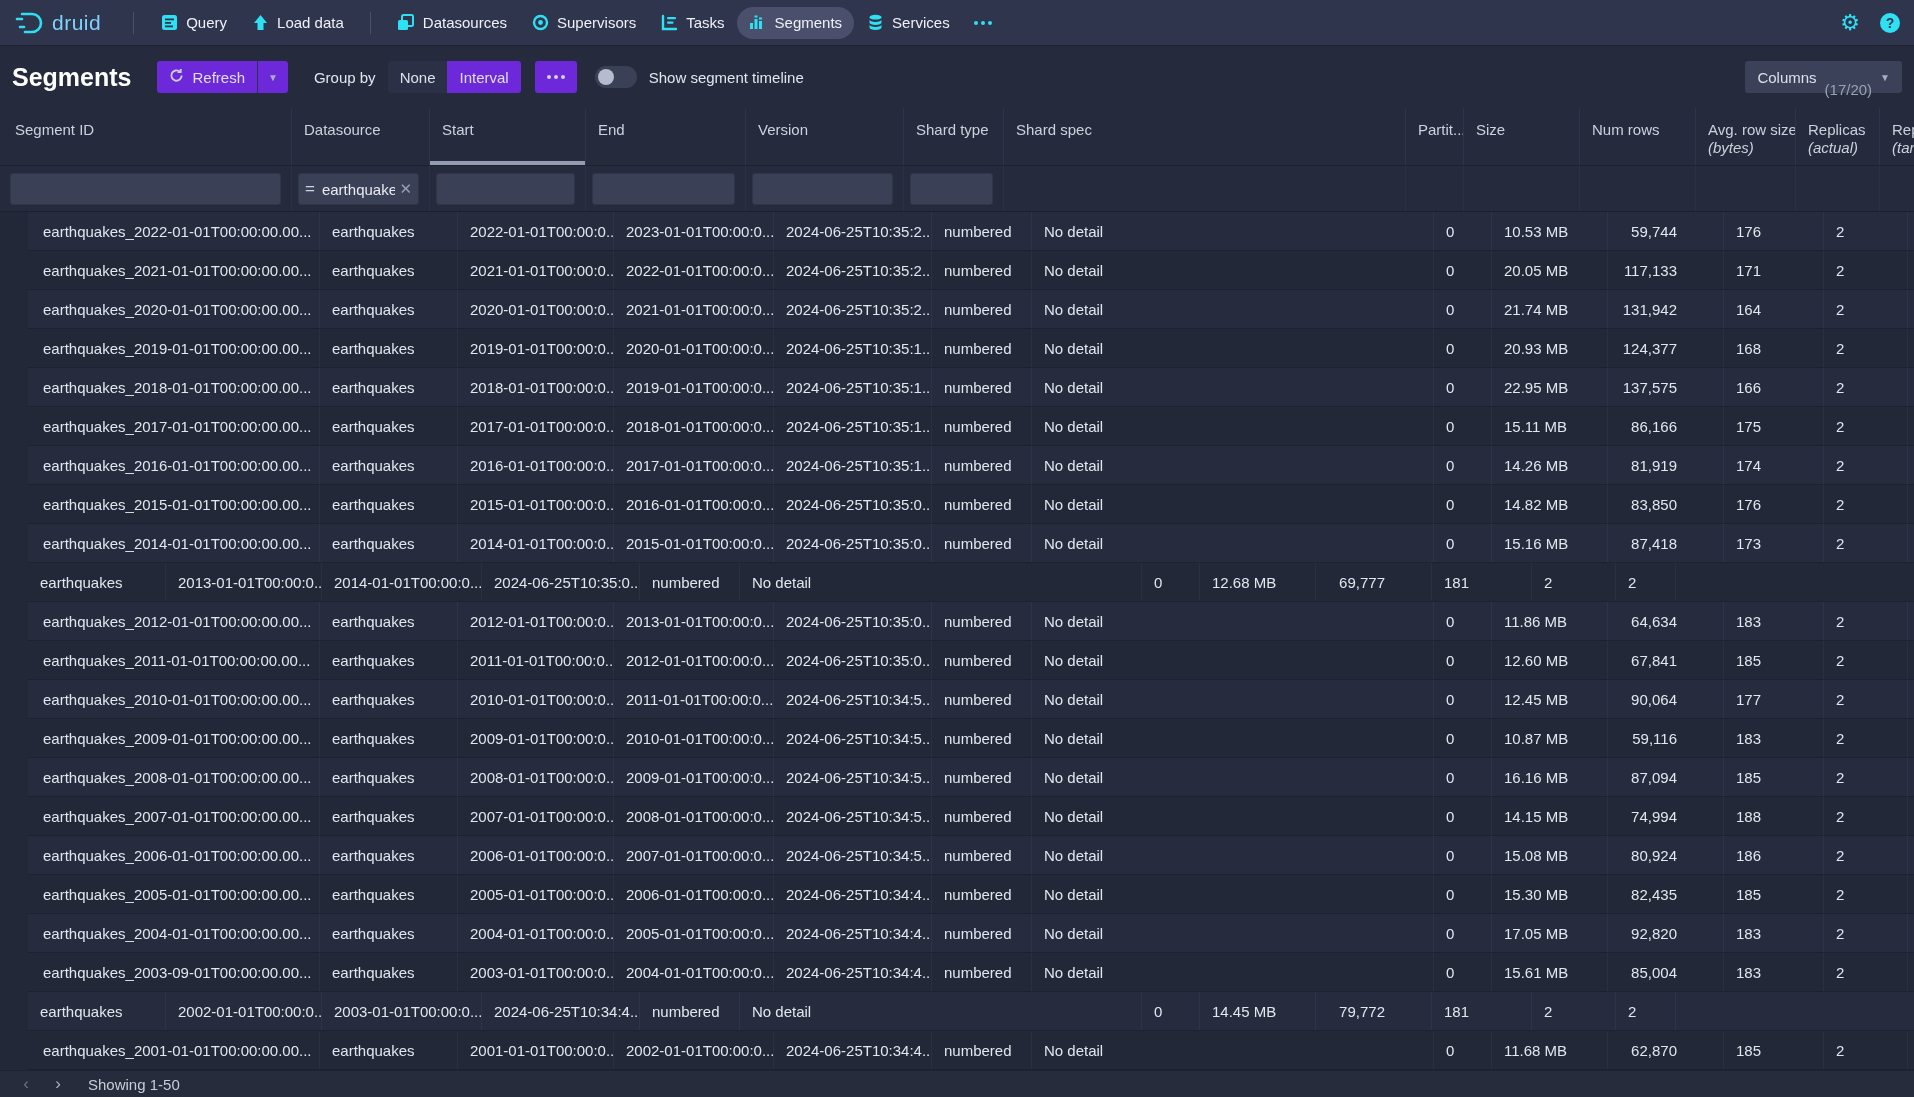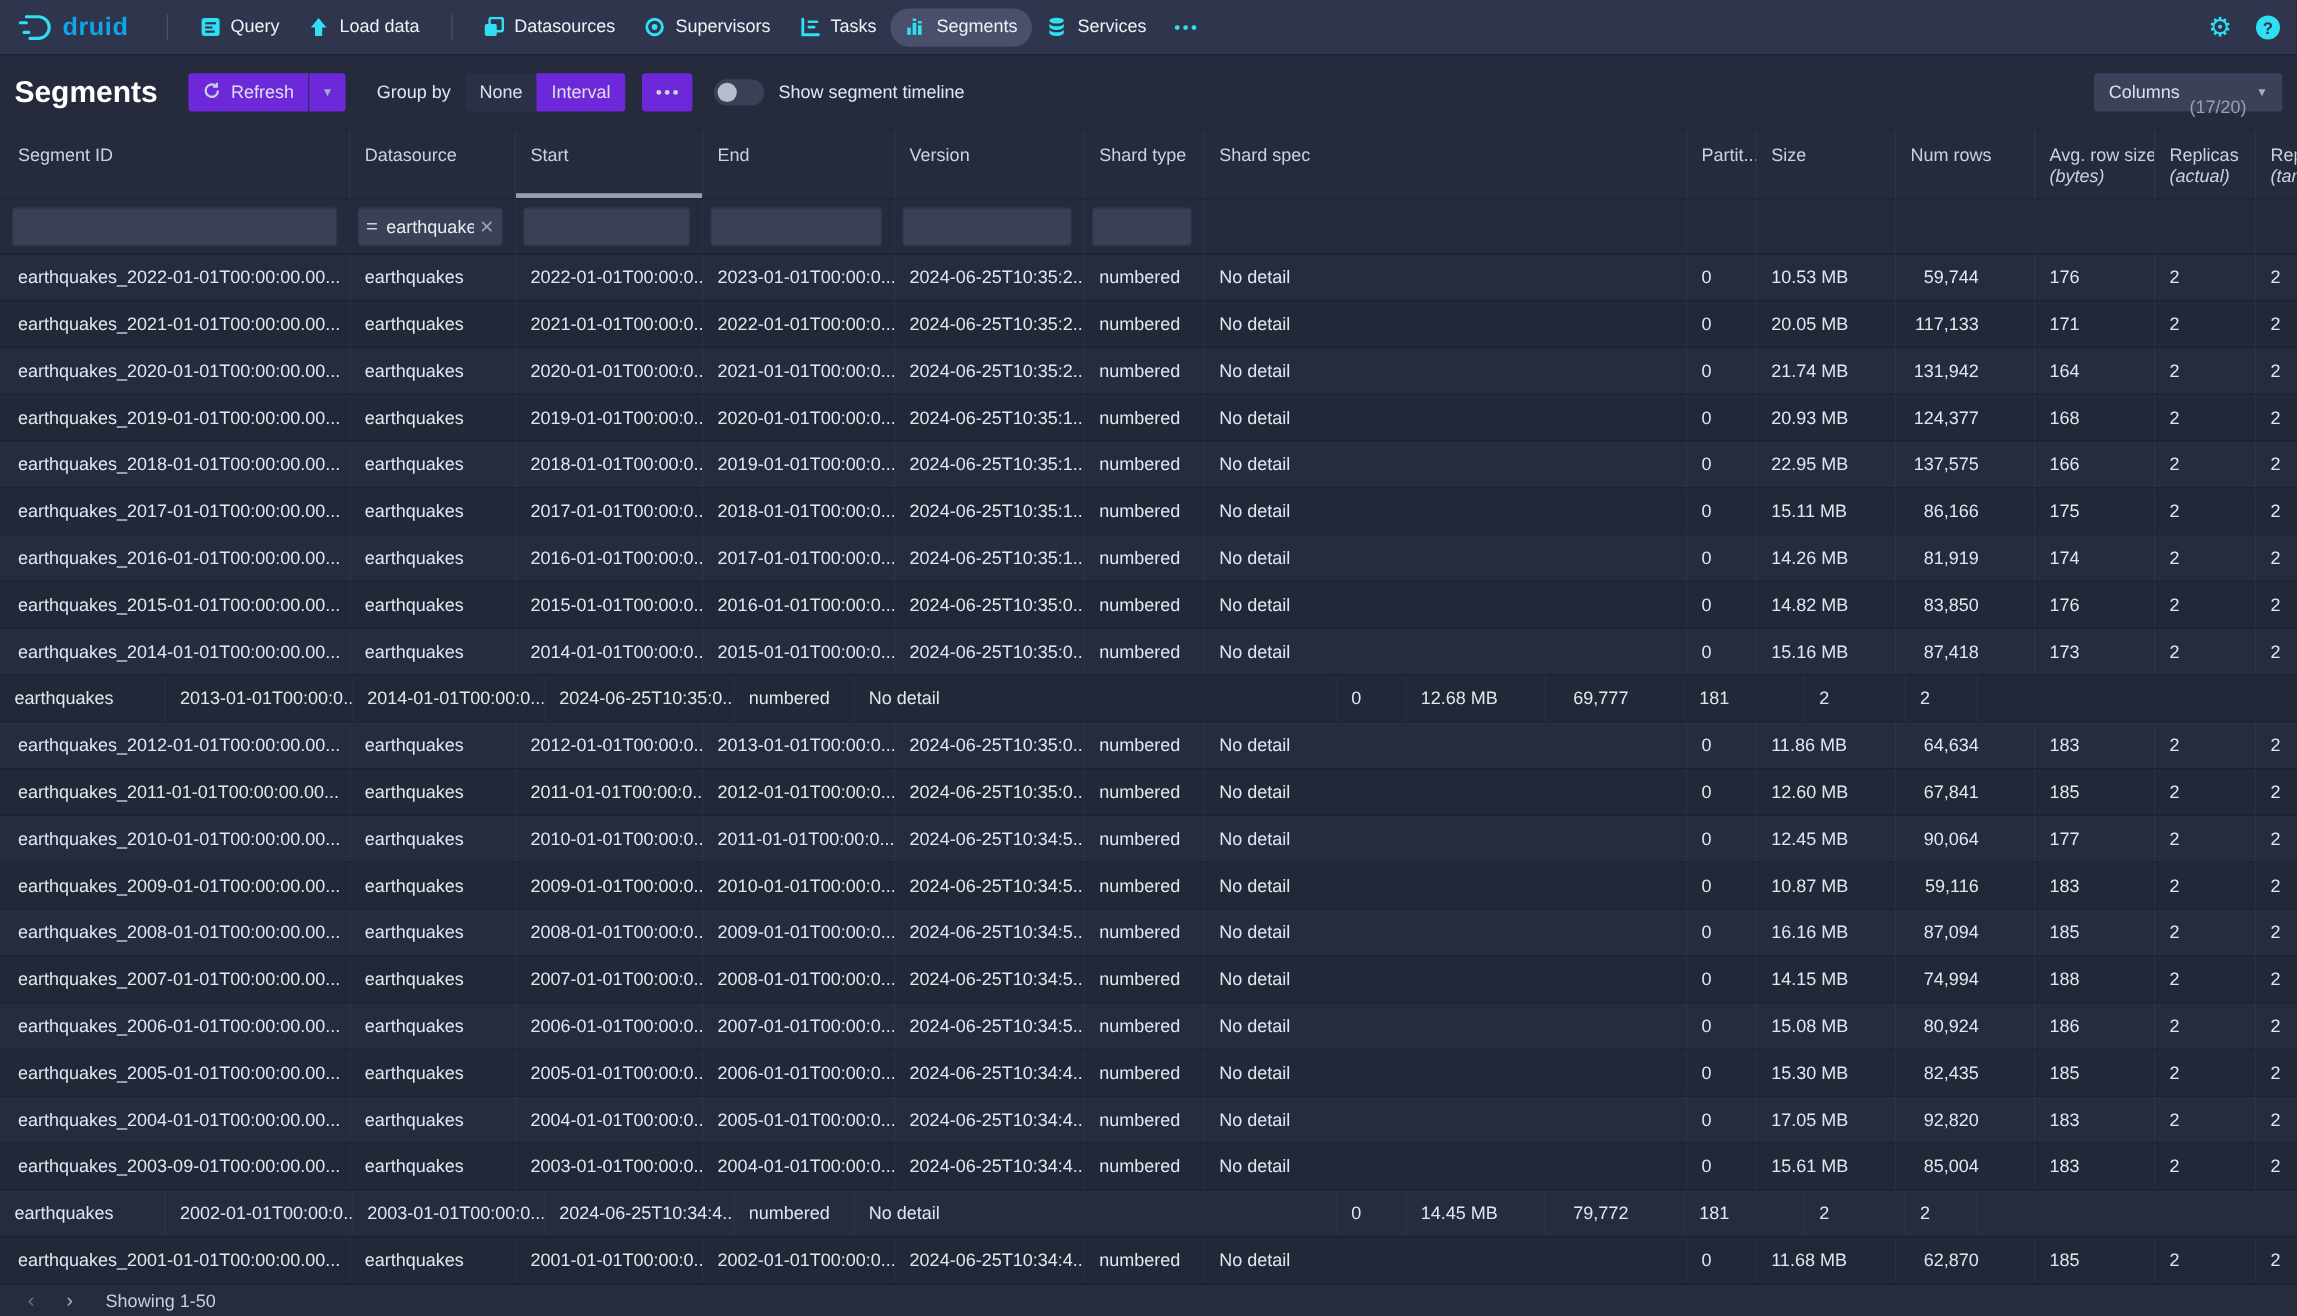--- a/index.html
+++ b/index.html
@@ -5,21 +5,21 @@
   * { margin:0; padding:0; box-sizing:border-box; }
   html,body { width:1914px; height:1097px; overflow:hidden; background:#1f2433;
               font-family:"Liberation Sans", sans-serif; }
   .app { width:1914px; height:1097px; display:flex; flex-direction:column;
          background:#222837; color:#e4e8ef; }
 
   
   .navbar { height:46px; flex:0 0 46px; background:#30354e; display:flex; align-items:center;
             padding:0 14px; border-bottom:1px solid rgba(0,0,0,.35); }
   .logo { display:flex; align-items:center; gap:8px; margin-right:18px; }
-  .logo-text { color:#0ea5e9; font-size:21px; font-weight:700; letter-spacing:.5px; }
+  .logo-text { color:#7dd3fc; font-size:21px; font-weight:400; letter-spacing:.5px; }
   .nav-divider { width:1px; height:22px; background:#4a5068; margin:0 14px; }
   .nav-item { display:flex; align-items:center; gap:8px; padding:7px 12px; border-radius:17px;
               color:#eef1f6; font-size:15px; cursor:pointer; white-space:nowrap; }
   .nav-item.active { background:#4a506b; }
   .nav-icon { width:18px; height:18px; display:flex; align-items:center; justify-content:center; }
   .nav-icon svg { display:block; }
   .nav-right { margin-left:auto; display:flex; align-items:center; gap:20px; }
   .dots { display:flex; gap:3px; align-items:center; }
   .dots i { width:4px; height:4px; border-radius:50%; background:var(--accent); display:block; }
   .help-circle { width:20px; height:20px; border-radius:50%; background:var(--accent);
@@ -66,21 +66,21 @@
            border-right:1px solid rgba(140,150,175,.06); }
   .finput { height:32px; border-radius:3px; background:#3a4157;
             box-shadow:inset 0 0 0 1px rgba(16,22,26,.25); width:100%;
             display:flex; align-items:center; padding:0 7px; overflow:hidden; }
   .chip-eq { color:#cbd1dd; font-size:17px; margin-right:7px; flex:0 0 auto; }
   .chip-text { font-size:15px; color:#e8ebf1; white-space:nowrap; overflow:hidden; flex:1 1 auto; }
   .chip-x { color:#99a0b2; font-size:15px; margin-left:4px; flex:0 0 auto; cursor:pointer; }
 
   .tbody { flex:1 1 auto; overflow:hidden; background:#222837; }
   .tr { height:39px; display:flex; background:#262c3e; border-bottom:1px solid #1c2230;
-        cursor:pointer; }
+        cursor:pointer;margin-left:28px; }
   .tr.alt { background:#222837; }
   .td { flex:0 0 auto; padding:0 8px 0 12px; font-size:15px; color:#e2e6ee;
         display:flex; align-items:center; overflow:hidden; white-space:nowrap;
         border-right:1px solid rgba(140,150,175,.08); }
   .td.num { justify-content:flex-end; padding-right:46px; }
 
   
   .c0{width:292px}.c1{width:138px}.c2{width:156px}.c3{width:160px}.c4{width:158px}
   .c5{width:100px}.c6{width:402px}.c7{width:58px}.c8{width:116px}.c9{width:116px}
   .c10{width:100px}.c11{width:84px}.c12{width:60px}

